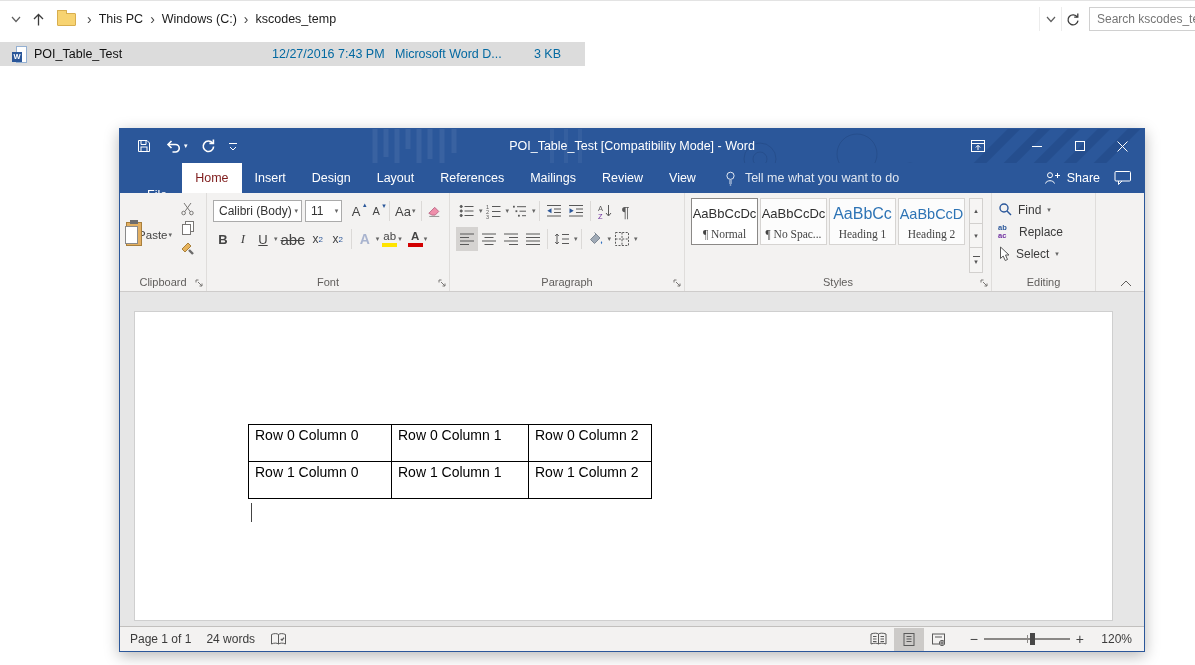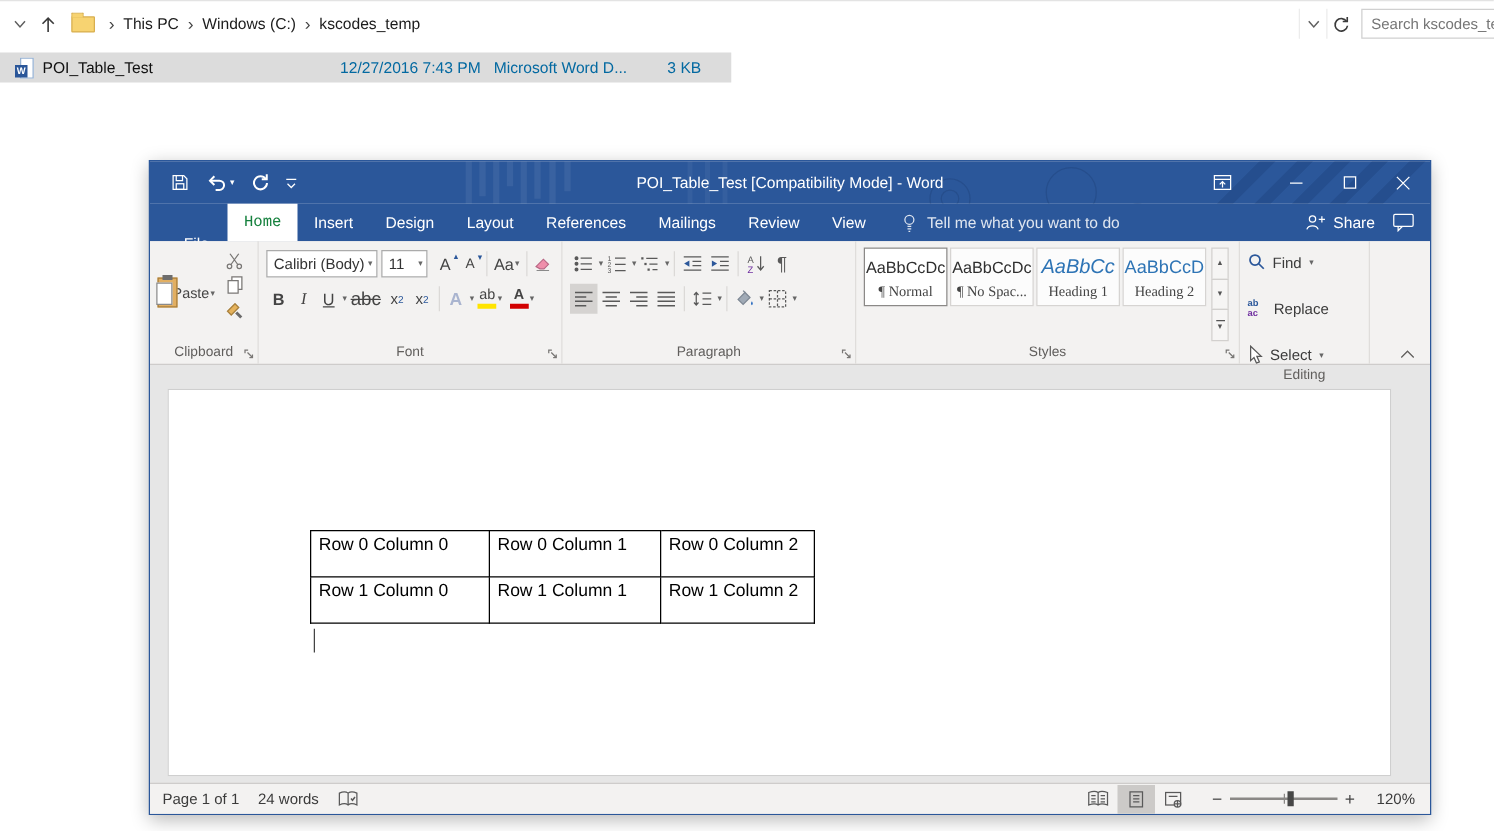--- a/index.html
+++ b/index.html
@@ -41,21 +41,21 @@
   .qat .ic { height:20px; }
   .undo-caret, .qat-caret { font-size:7px; color:#fff; margin-left:2px; }
   .wtitle { position:absolute; left:0; right:0; text-align:center; font-size:12.5px; color:#fff; z-index:1; pointer-events:none; }
   .controls { position:absolute; right:0; top:0; height:34px; display:flex; z-index:2; }
   .ctl { width:43px; height:34px; display:flex; align-items:center; justify-content:center; }
   .ctl.display-opt { margin-right:16px; }
 
   .tabrow { position:relative; height:30px; background:#2b579a; display:flex; align-items:stretch; color:#fff; flex:0 0 auto; z-index:1; }
   .tab { padding:0 13px; display:flex; align-items:center; font-size:12.5px; cursor:default; }
   .tab.file { margin-left:12px; padding:0 15px;margin-top:32px; }
-  .tab.active { background:#fff; color:#15803d;font-family:Liberation Mono, monospace; }
+  .tab.active { background:#fff; color:#7f1d1d; }
   .tellme { display:flex; align-items:center; gap:7px; margin-left:14px; color:rgba(255,255,255,.85); font-size:12.5px; }
   .tr-spacer { flex:1; }
   .share { display:flex; align-items:center; gap:6px; font-size:12.5px; margin-right:14px; }
   .comment-btn { display:flex; align-items:center; margin-right:12px; }
 
   .ribbon { position:relative; height:99px; background:#f3f2f1; border-bottom:1px solid #cecccb; display:flex; flex:0 0 auto; z-index:1; }
   .group { border-right:1px solid #dfdddb; display:flex; flex-direction:column; }
   .gcontent { flex:1; padding:5px 4px 0 6px; }
   .glabel { height:19px; position:relative; display:flex; align-items:center; justify-content:center; font-size:11px; color:#605e5c; }
   .launcher { position:absolute; right:3px; bottom:4px; }
@@ -88,29 +88,29 @@
   .clip-clip { position:absolute; left:4px; top:-1px; width:8px; height:4px; background:#6d6d6d; }
   .clip-page { position:absolute; right:0; top:5px; width:13px; height:18px; background:#fff; border:1px solid #8a8a8a; }
   .clip-col { display:flex; flex-direction:column; justify-content:flex-start; gap:2px; padding-top:1px; }
   .clip-col .rbtn { height:18px; }
 
   
   .g-styles .gcontent { display:flex; gap:2px; padding-top:5px; }
   .stylecard { width:67px; height:47px; border:1px solid #d6d4d2; background:#fcfcfc; display:flex; flex-direction:column; align-items:center; overflow:hidden; padding-top:4px; }
   .stylecard.selected { border:1px solid #8b8987; background:#fff; box-shadow:inset 0 0 0 1px #fff; }
   .stylecard .sample { height:22px; line-height:22px; font-size:13px; color:#2f2f2f; white-space:nowrap; }
-  .stylecard .sample.h1 { font-size:16px; color:#2e74b5;font-style:italic; }
+  .stylecard .sample.h1 { font-size:16px; color:#2e74b5; }
   .stylecard .sample.h2 { font-size:14.5px; color:#2e74b5; }
   .stylecard .sname { font-size:11.5px; color:#444; margin-top:3px; white-space:nowrap;font-family:Liberation Serif, serif; }
   .stylerail { width:14px; display:flex; flex-direction:column; margin-left:2px; }
   .rail-btn { flex:1; border:1px solid #d2d0ce; background:#f6f5f4; display:flex; align-items:center; justify-content:center; font-size:7px; color:#555; margin-bottom:-1px; flex-direction:column; line-height:1; }
   .rail-btn .bar { width:7px; height:1px; background:#555; margin-bottom:1px; }
 
   
-  .g-edit .gcontent { display:flex; flex-direction:column; gap:16px; padding-top:6px; }
+  .g-edit .gcontent { display:flex; flex-direction:column; gap:1px; padding-top:6px; }
   .edit-item { display:flex; align-items:center; gap:5px; height:21px; font-size:12px; color:#3b3b3b; }
   .repl { display:flex; flex-direction:column; line-height:1; font-size:7.5px; font-weight:bold; width:16px; align-items:flex-start; }
   .collapse-ribbon { position:absolute; right:12px; bottom:4px; }
 
   
   .docarea { position:relative; flex:1; background:#e6e6e6; overflow:hidden; }
   .page { position:absolute; left:14px; top:19px; width:979px; height:310px; background:#fff; border:1px solid #cfcfcf; }
   .doc-table { position:absolute; left:113px; top:112px; border-collapse:collapse; }
   .doc-table td { border:1px solid #000; height:37px; vertical-align:top; padding:2px 2px 0 6px; font-size:14px; color:#000; }
   .doc-table td.c0 { width:143px; } .doc-table td.c1 { width:137px; } .doc-table td.c2 { width:123px; }

